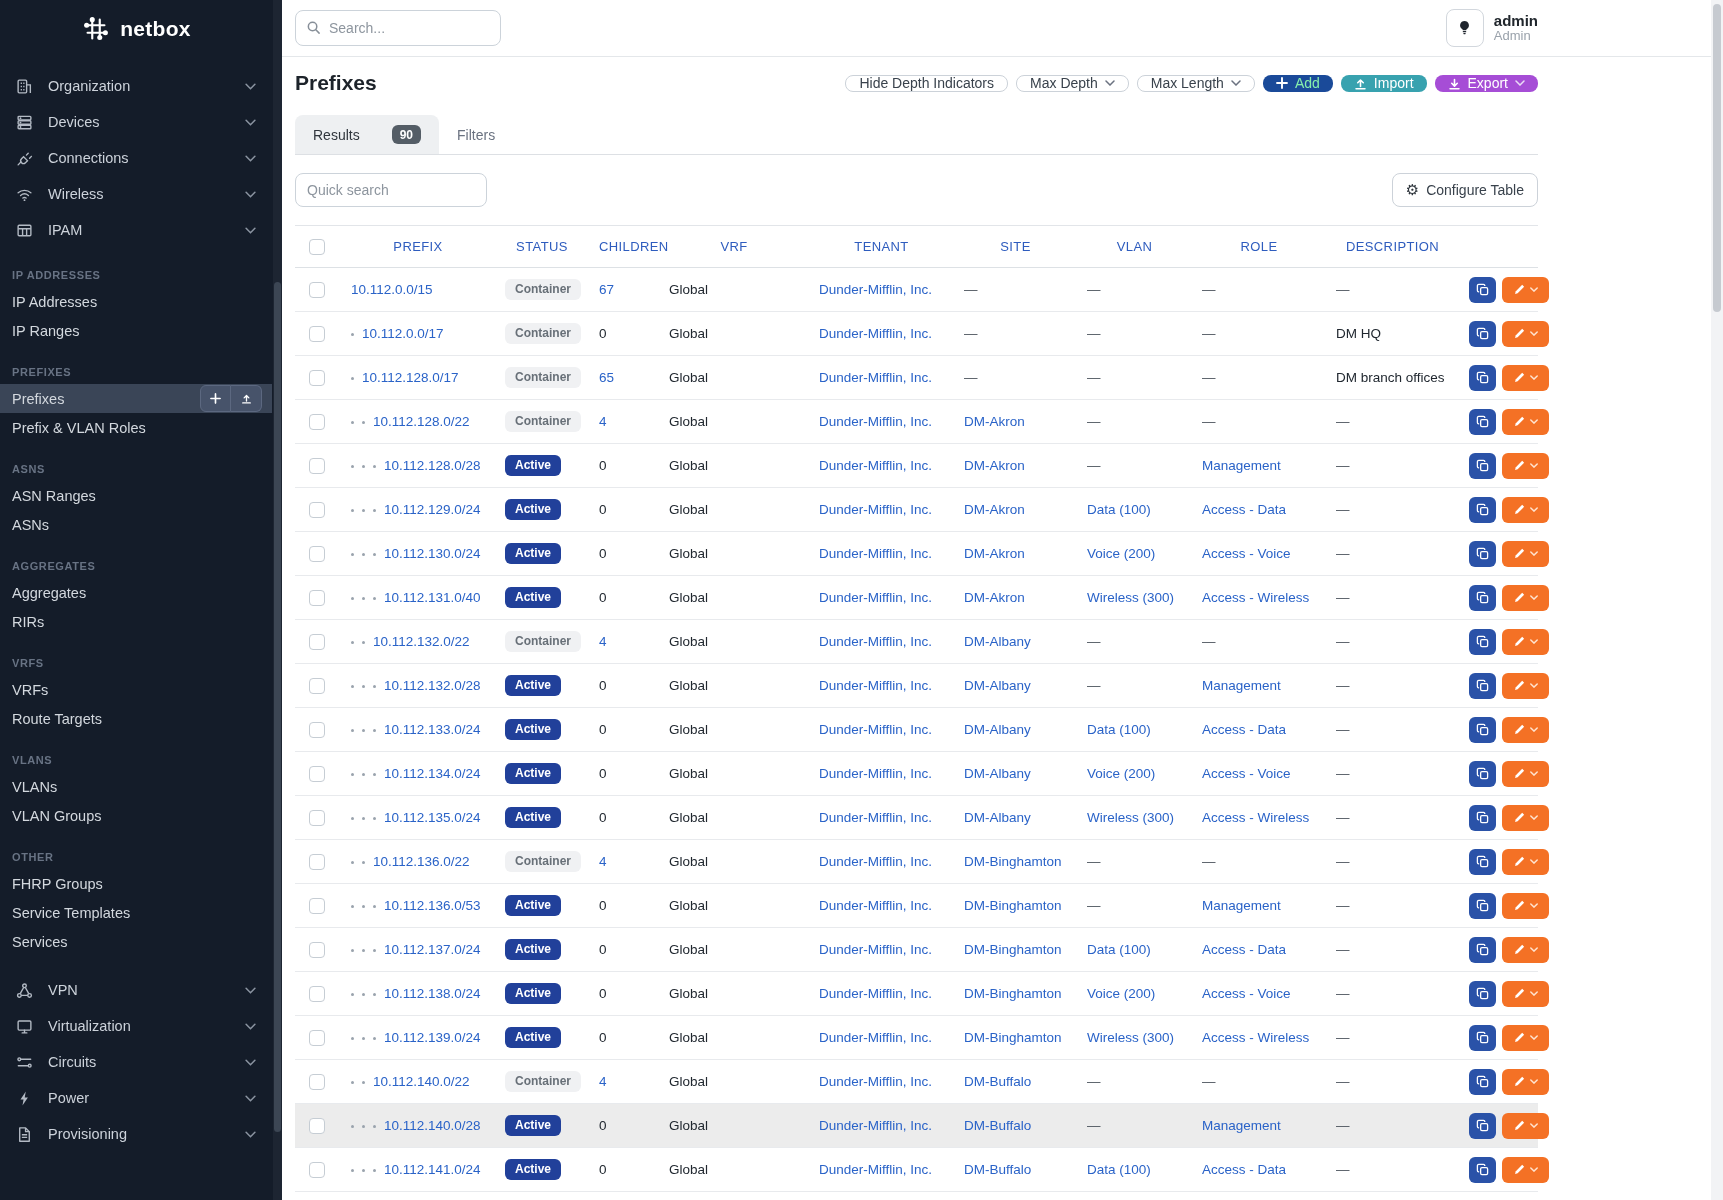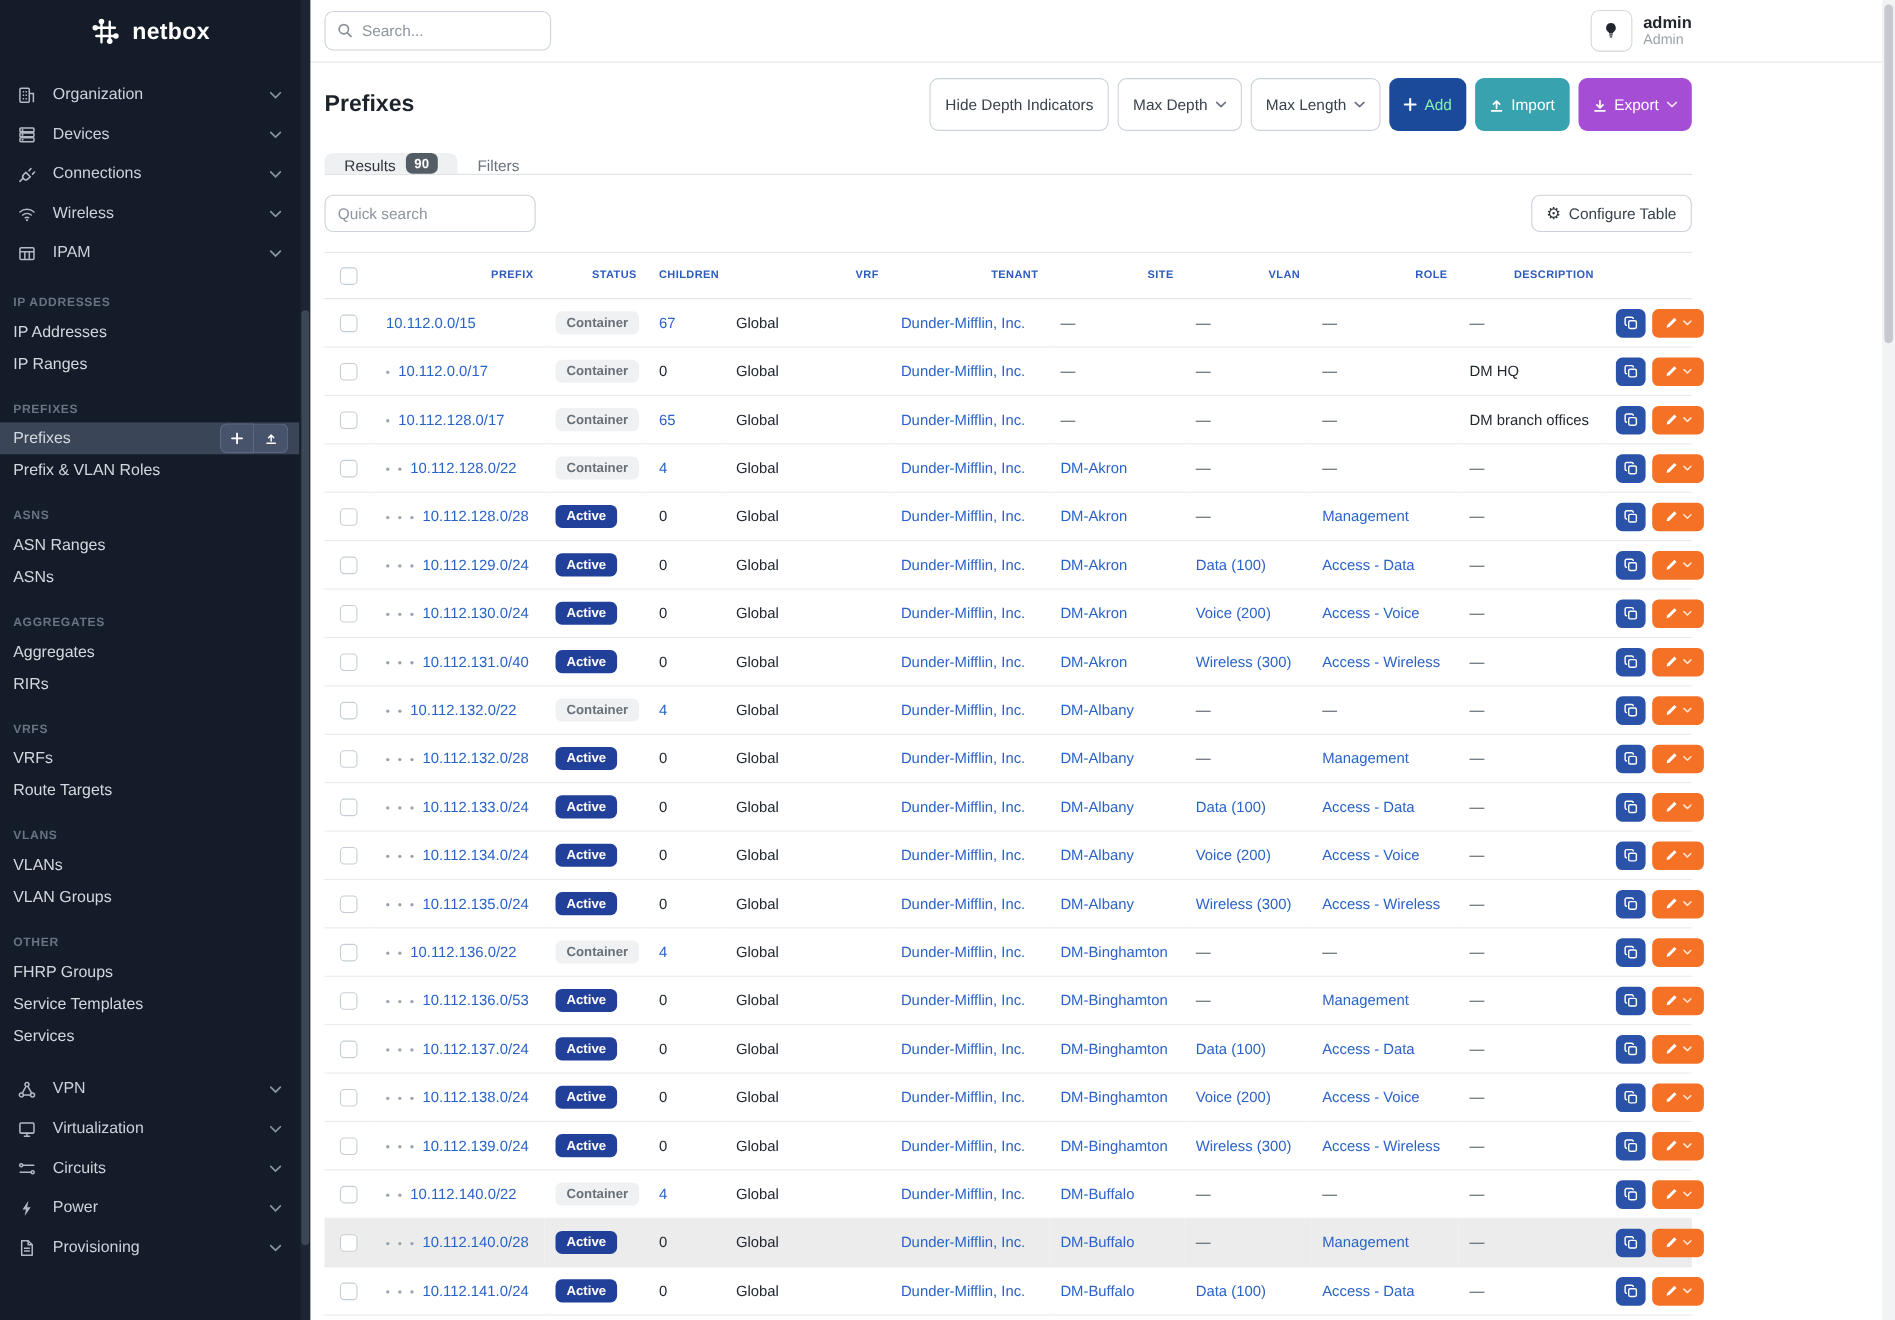--- a/index.html
+++ b/index.html
@@ -39,42 +39,42 @@
   .search-wrap .mag { position:absolute; left:11px; top:10px; }
   .user-area { margin-left:auto; display:flex; align-items:center; gap:10px; }
   .bulb-btn { width:38px; height:38px; background:#fff; border:1px solid #d2d7dd; border-radius:8px; display:inline-flex; align-items:center; justify-content:center; cursor:pointer; }
   .user-name { font-size:15px; font-weight:600; color:#20262c; line-height:1.15; }
   .user-role { font-size:13px; color:#9aa2ab; line-height:1.15; }
 
   .content { padding-left:13px; width:1256px; }
   .page-head { display:flex; align-items:center; margin-top:14px; }
   .page-title { font-size:21px; font-weight:700; color:#1d232a; flex:1; }
   .head-actions { display:flex; gap:8px; }
-  .btn { height:48px; border-radius:8px; font-size:14px; display:inline-flex; align-items:center; gap:7px; padding:0 13px; cursor:pointer; border:none; font-family:inherit; white-space:nowrap; }
+  .btn { height:17px; border-radius:8px; font-size:14px; display:inline-flex; align-items:center; gap:7px; padding:0 13px; cursor:pointer; border:none; font-family:inherit; white-space:nowrap; }
   .btn-outline { background:#fff; border:1px solid #ccd2d9; color:#39424c; }
   .btn-outline .chev { color:#6b7280; display:inline-flex; }
   .btn-add { background:var(--add_button,#1a4a99); color:#86efac; font-weight:500; }
   .btn-import { background:var(--import_button,#38a2af); color:#fff; font-weight:500; }
   .btn-export { background:var(--export_button,#a64dd6); color:#fff; font-weight:500; }
   .btn-export .chev { color:#eadcf5; display:inline-flex; }
 
   .tabs { margin-top:20px; display:flex; border-bottom:1px solid #dde0e4; }
-  .tab { padding:0 18px; font-size:14px; display:inline-flex; align-items:flex-end; cursor:pointer; }
+  .tab { padding:10px 18px; font-size:14px; display:inline-flex; align-items:center; cursor:pointer;gap:23px; }
   .tab.active { background:#eef0f2; border-radius:8px 8px 0 0; color:#30363d; }
   .tab.inactive { color:#6a7280; }
   .badge-count { background:#545d66; color:#fff; font-size:12px; font-weight:700; border-radius:6px; padding:2.5px 8px; margin-left:9px; }
 
   .toolbar { margin-top:18px; display:flex; align-items:center; }
   .quick-wrap input { width:192px; height:34px; border:1px solid #ccd3da; border-radius:8px; padding:0 11px; font-size:14px; color:#343a40; outline:none; font-family:inherit; }
   .quick-wrap input::placeholder { color:#8d959e; }
   .toolbar .spacer { flex:1; }
   .gear-glyph { font-family:"DejaVu Sans",sans-serif; font-size:15px; line-height:1; color:#2f363d; }
 
   table.data { margin-top:18px; width:1243px; border-collapse:collapse; table-layout:fixed; }
-  thead th { padding:0 10px; height:42px; font-size:10px; letter-spacing:.4px; color:var(--header_blue,#2e5cbe); text-align:right; font-weight:700; border-top:1px solid #e2e5e9; border-bottom:1px solid #dde1e5; }
+  thead th { padding:0 10px; height:42px; font-size:13px; letter-spacing:.4px; color:var(--header_blue,#2e5cbe); text-align:center; font-weight:400; border-top:1px solid #e2e5e9; border-bottom:1px solid #dde1e5; }
   tbody td { height:44px; padding:0 10px; font-size:13.5px; border-bottom:1px solid #e8eaed; color:#212830; }
   tbody tr.highlight { background:var(--hover_row_bg,#ececec); }
   a.lnk { color:var(--link_blue,#2a63c8); text-decoration:none; cursor:pointer; }
   .dash { color:#4b535c; }
   .checkbox { width:16px; height:16px; border:1px solid #c6cdd4; border-radius:4px; background:#fff; cursor:pointer; }
   .c-sel { padding-left:14px !important; }
   .badge { display:inline-block; font-size:12px; font-weight:600; border-radius:6px; padding:4px 10px; line-height:1.15; }
   .badge-container { background:var(--container_badge_bg,#f0f1f3); color:#687078; }
   .badge-active { background:var(--active_badge,#21409a); color:#fff; }
   .dot { display:inline-block; width:3px; height:3px; border-radius:50%; background:#9aa3ad; margin-right:8px; vertical-align:middle; }

